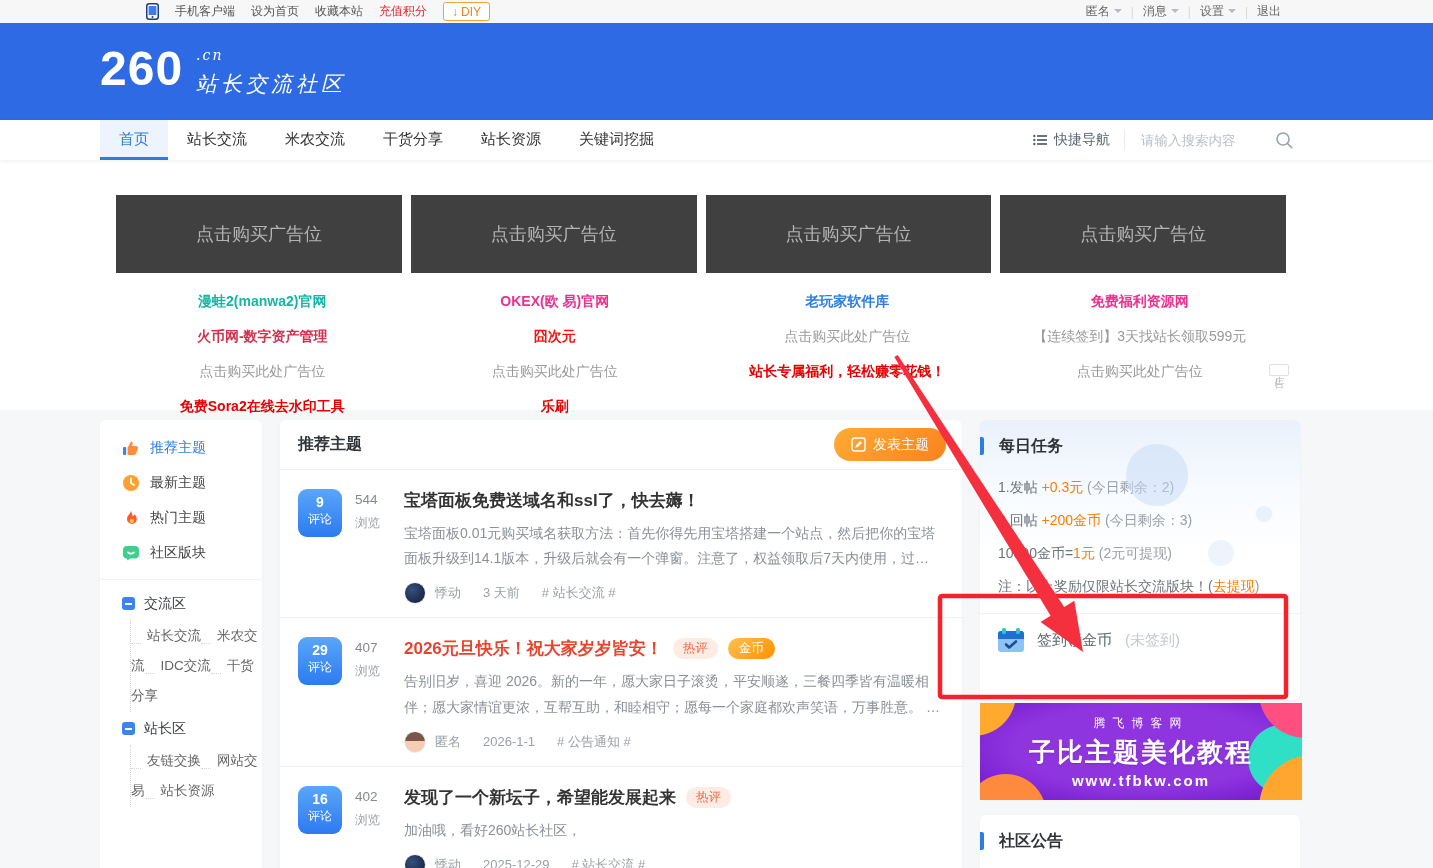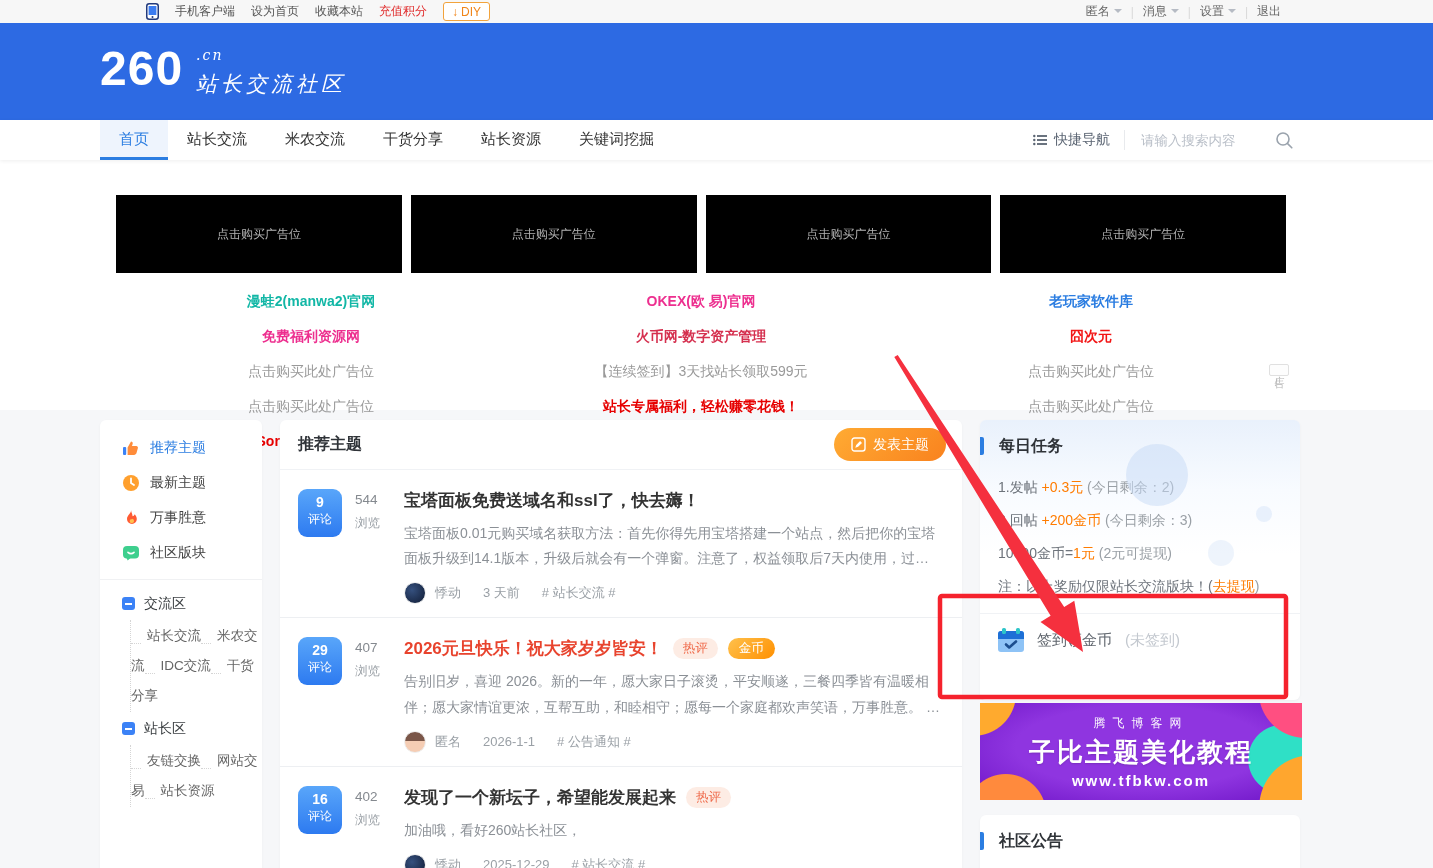--- a/index.html
+++ b/index.html
@@ -31,22 +31,22 @@
   .tab.active{color:#2b7de1;background:#eef4fd;box-shadow:inset 0 -3px 0 #2b7de1;}
   #nav-right{position:absolute;right:140px;top:0;height:40px;display:flex;align-items:center;gap:14px;}
   .quicknav{display:flex;align-items:center;gap:7px;color:#5a6472;font-size:14px;}
   .vdiv{width:1px;height:20px;background:#e8eaed;}
   #search-input{border:none;outline:none;width:118px;font-size:13.5px;color:#333;background:transparent;}
   #search-input::placeholder{color:#b9bfc8;}
 
   
   #ad-strip{position:absolute;left:0;top:160px;width:100%;height:250px;background:#fff;}
   #ad-boxes{position:absolute;left:116px;top:35px;width:1170px;display:grid;grid-template-columns:repeat(4,1fr);gap:9px;}
-  .ad-box{height:78px;background:#000000;display:flex;align-items:center;justify-content:center;color:#b3b3b3;font-size:12px;}
-  #ad-links{position:absolute;left:116px;top:124px;width:1170px;display:grid;grid-template-columns:repeat(3,1fr);grid-auto-rows:35px;}
+  .ad-box{height:78px;background:#404040;display:flex;align-items:center;justify-content:center;color:#b3b3b3;font-size:18px;}
+  #ad-links{position:absolute;left:116px;top:124px;width:1170px;display:grid;grid-template-columns:repeat(4,1fr);grid-auto-rows:35px;}
   .ad-link{display:flex;align-items:center;justify-content:center;font-size:14px;white-space:nowrap;}
   .ad-corner{position:absolute;left:1269px;top:364px;writing-mode:vertical-rl;font-size:10px;letter-spacing:2px;color:#b5b5b5;border:1px solid #e0e0e0;background:#fdfdfd;border-radius:2px;padding:3px 2px;}
 
   
   .card{background:#fff;border-radius:6px;box-shadow:0 1px 3px rgba(0,0,0,.04);}
   .card-title{position:relative;padding:16px 0 13px 19px;font-size:16px;font-weight:bold;color:#2f3338;}
   .card-title::before{content:"";position:absolute;left:0;top:17px;width:4px;height:18px;background:#2b7de1;border-radius:0 2px 2px 0;}
 
   
   #side-card{position:absolute;left:100px;top:420px;width:162px;height:470px;padding-top:10px;}
@@ -230,21 +230,21 @@
         </span>
         <span>最新主题</span>
       </a>
       <a class="side-item">
         <span style="display: flex;">
           <svg width="18" height="18" viewBox="0 0 18 18">
             <path d="M9 1c.5 3.5-4 5-4 9a4.9 4.9 0 009.8 0c0-2.3-1.2-3.6-2-4.8-.6 1.3-1.4 1.8-2.3 2C10.8 5.4 9.3 4 9 1z" fill="#ff5b33"></path>
             <path d="M9 10c-1.2 1-1.6 2-1 3.2a2.2 2.2 0 004-1c.1-1-.5-1.7-1.2-2.4-.5.6-1.1.6-1.8.2z" fill="#ffc14d"></path>
           </svg>
         </span>
-        <span>万事胜意</span>
+        <span>热门主题</span>
       </a>
       <a class="side-item">
         <span style="display: flex;">
           <svg width="18" height="18" viewBox="0 0 18 18">
             <rect x="1" y="2" width="16" height="12.5" rx="4" fill="#3ecf8e"></rect>
             <path d="M4.5 14l1.2 2.6L8.5 14z" fill="#3ecf8e"></path>
             <path d="M6 8.3c1.8 1.6 4.2 1.6 6 0" stroke="#fff" stroke-width="1.7" fill="none" stroke-linecap="round"></path>
           </svg>
         </span>
         <span>社区版块</span>

